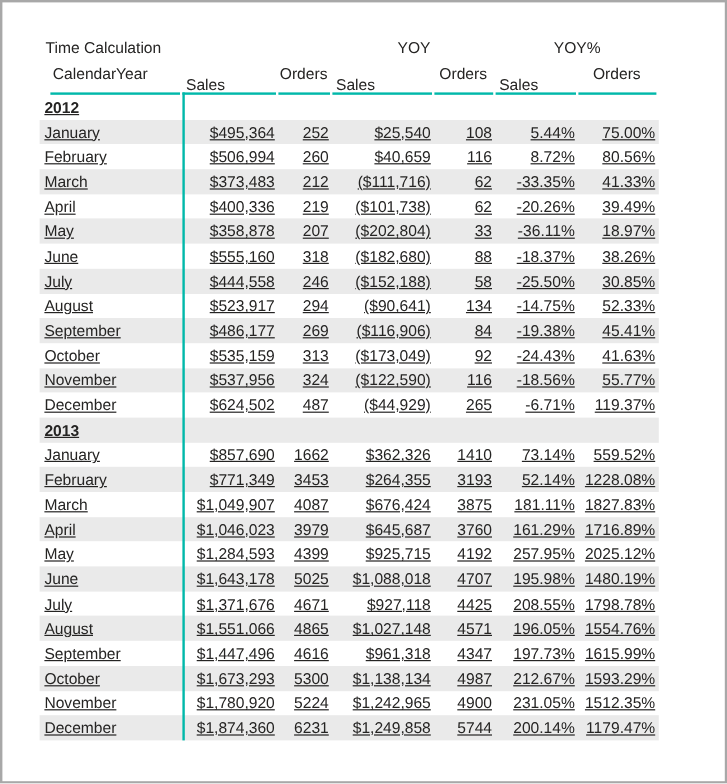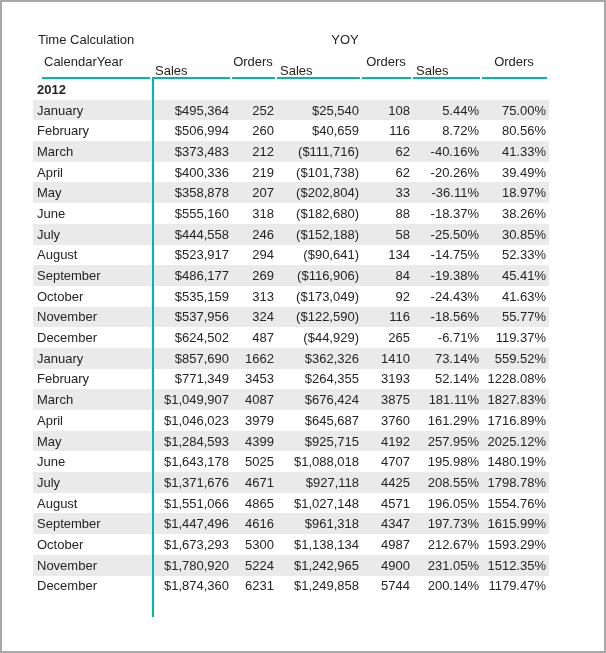--- a/index.html
+++ b/index.html
@@ -32,41 +32,42 @@
   .hdr-spacer{height:5px;}
   .underline{display:flex;height:2px;}
   .underline .seg{height:2px;background:var(--accent);}
   .seg0{margin-left:9px;width:108px;margin-right:2px;}
   .seg1{width:78px;margin-right:2px;}
   .seg2{width:43px;margin-right:2px;}
   .seg3{width:83px;margin-right:2px;}
   .seg4{width:49px;margin-right:2px;}
   .seg5{width:67px;margin-right:2px;}
   .seg6{width:65px;margin-right:2px;}
-  .body .grid-row{height:20.7px;}
+  .body .grid-row{height:20.7px;text-decoration:underline;}
   .body .grid-row:nth-child(even){background:var(--band);}
   .cell{white-space:nowrap;overflow:hidden;}
   .val{text-align:right;padding-right:3px;}
   .month-label{padding-left:4px;}
   .year-label{padding-left:4px;font-weight:bold;}
   .vline{
     position:absolute;left:150px;top:75px;
     width:1.5px;height:540px;
     background:var(--accent);
   }
 </style>
 </head>
 <body>
 
 <div class="visual" style="color: rgb(37, 36, 35); border-color: rgb(168, 168, 168);">
   <div class="matrix">
 
     <div class="grid-row hdr-row">
       <div class="cell corner-title">Time Calculation</div>
       <div class="cell group-hdr group-yoy">YOY</div>
+      <div class="cell group-hdr group-yoypct">YOY%</div>
     </div>
 
     <div class="grid-row hdr-row">
       <div class="cell corner-subtitle">CalendarYear</div>
       <div class="cell col-hdr-left">Sales</div>
       <div class="cell col-hdr-right">Orders</div>
       <div class="cell col-hdr-left">Sales</div>
       <div class="cell col-hdr-right">Orders</div>
       <div class="cell col-hdr-left">Sales</div>
       <div class="cell col-hdr-right">Orders</div>
@@ -105,21 +106,21 @@
           <div class="cell val">116</div>
           <div class="cell val">8.72%</div>
           <div class="cell val">80.56%</div>
         </div>
         <div class="grid-row">
           <div class="cell month-label">March</div>
           <div class="cell val">$373,483</div>
           <div class="cell val">212</div>
           <div class="cell val">($111,716)</div>
           <div class="cell val">62</div>
-          <div class="cell val">-40.16%</div>
+          <div class="cell val">-33.35%</div>
           <div class="cell val">41.33%</div>
         </div>
         <div class="grid-row">
           <div class="cell month-label">April</div>
           <div class="cell val">$400,336</div>
           <div class="cell val">219</div>
           <div class="cell val">($101,738)</div>
           <div class="cell val">62</div>
           <div class="cell val">-20.26%</div>
           <div class="cell val">39.49%</div>
@@ -190,20 +191,23 @@
         <div class="grid-row">
           <div class="cell month-label">December</div>
           <div class="cell val">$624,502</div>
           <div class="cell val">487</div>
           <div class="cell val">($44,929)</div>
           <div class="cell val">265</div>
           <div class="cell val">-6.71%</div>
           <div class="cell val">119.37%</div>
         </div>
         <div class="grid-row">
+          <div class="cell year-label">2013</div>
+        </div>
+        <div class="grid-row">
           <div class="cell month-label">January</div>
           <div class="cell val">$857,690</div>
           <div class="cell val">1662</div>
           <div class="cell val">$362,326</div>
           <div class="cell val">1410</div>
           <div class="cell val">73.14%</div>
           <div class="cell val">559.52%</div>
         </div>
         <div class="grid-row">
           <div class="cell month-label">February</div>

